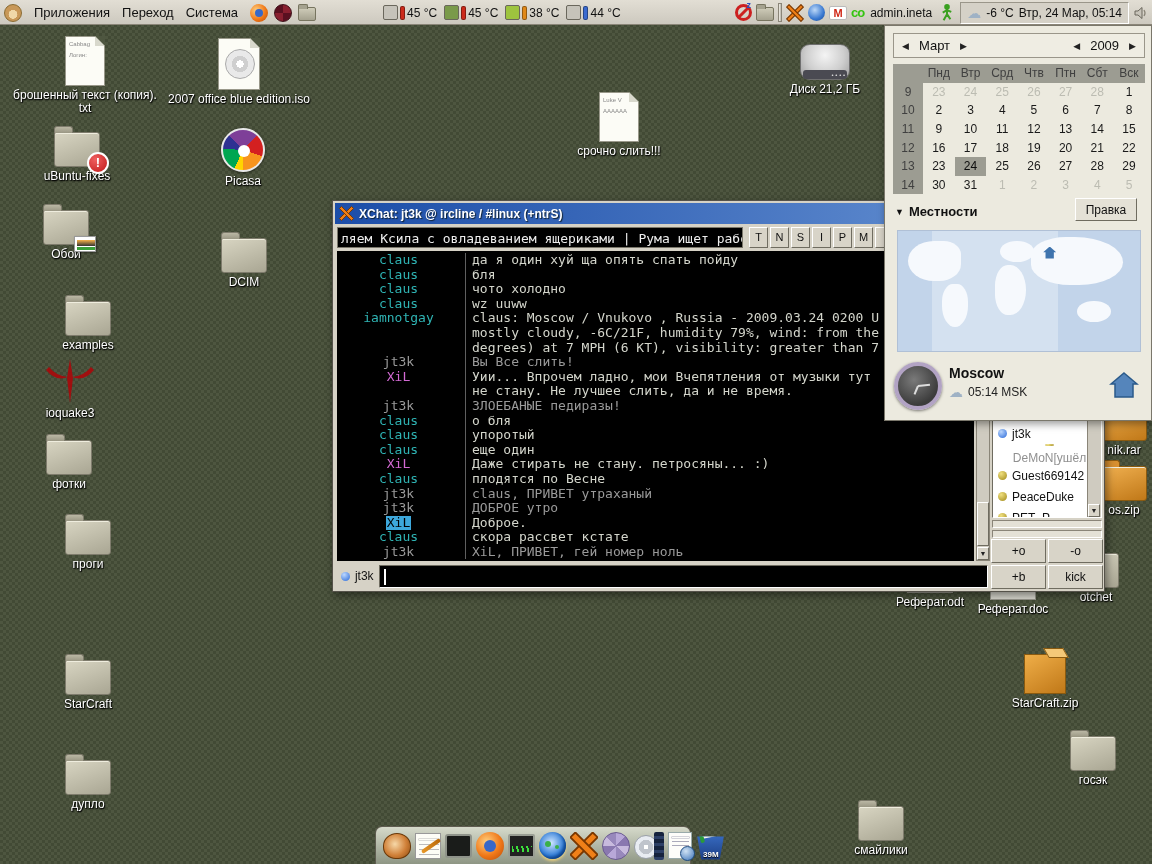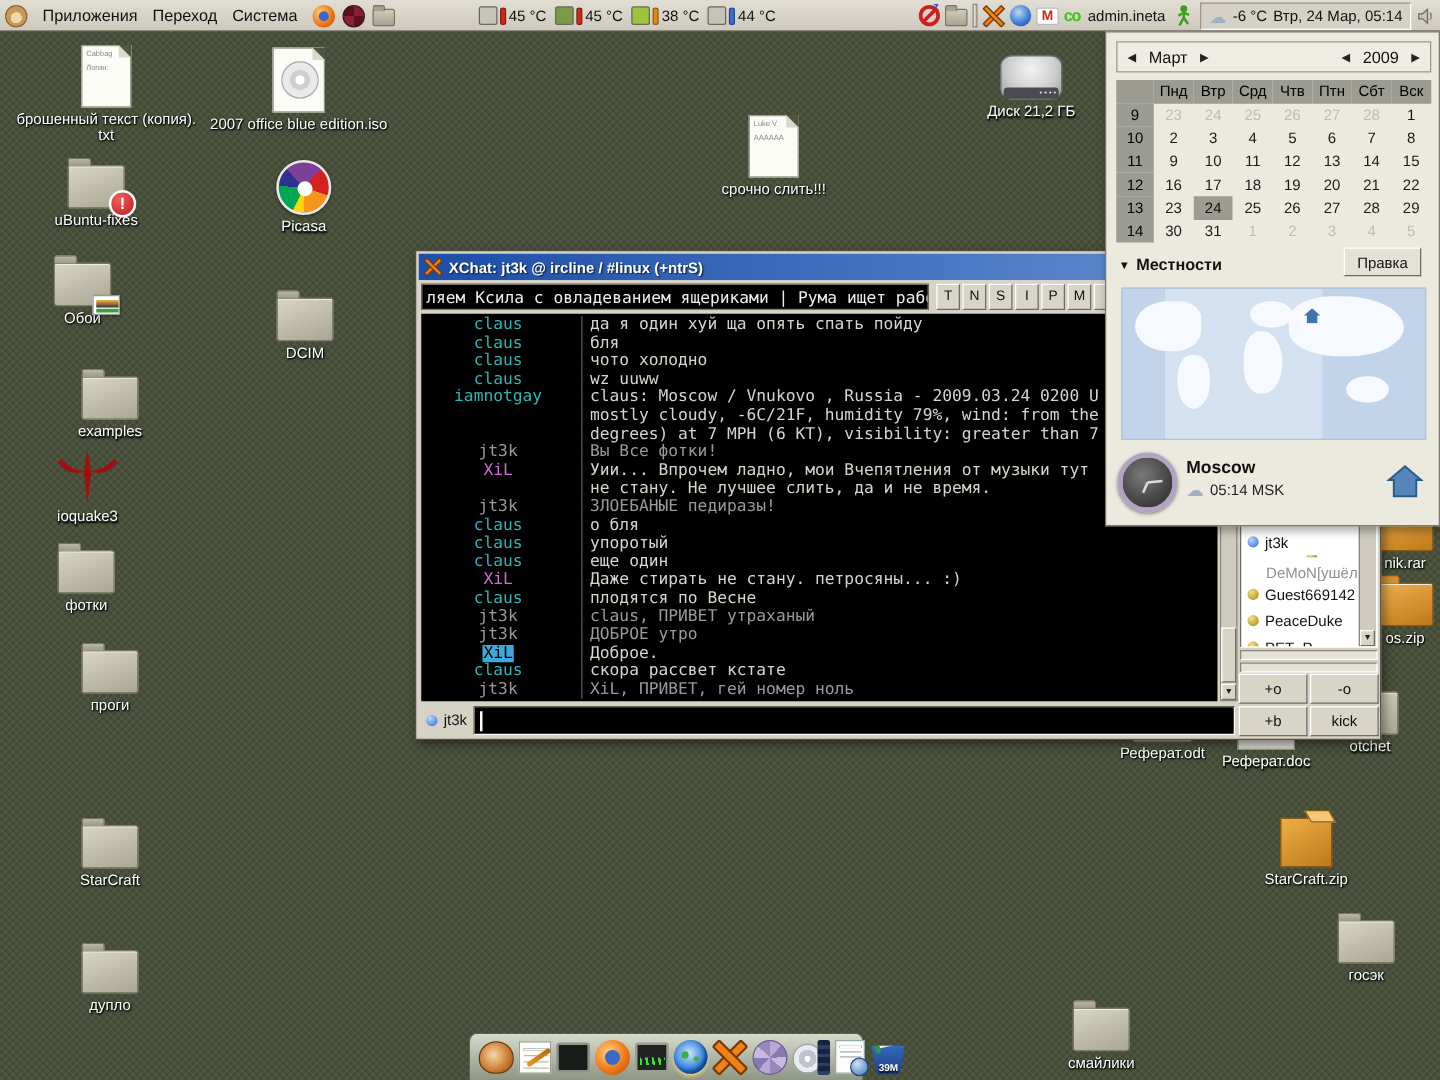--- a/index.html
+++ b/index.html
@@ -98,21 +98,21 @@
   .xc-nicklabel{font-size:12px;color:#111;}
   .xc-entry{position:relative;width:616px;height:23px;background:#000;border:1px solid;border-color:#6f6c60 #fff #fff #6f6c60;}
   .caret{position:absolute;left:4px;top:3px;width:2px;height:16px;background:#fff;}
   
   .calpop{position:absolute;left:884px;top:25px;width:268px;height:396px;background:#eceadf;border:1px solid #7a776b;box-shadow:2px 3px 8px rgba(0,0,0,.4);z-index:30;}
   .cal-nav{position:absolute;left:8px;top:7px;width:252px;height:25px;border:1px solid #9a968a;background:#efede3;display:flex;align-items:center;justify-content:space-between;padding:0 8px;font-size:13px;color:#111;}
   .cal-nav .grp{display:flex;align-items:center;gap:10px;}
   .nav-ar{font-size:9px;color:#222;}
   #cal-grid{position:absolute;left:8px;top:38px;width:252px;display:grid;grid-template-columns:30px repeat(7,31.7px);grid-auto-rows:18.6px;font-size:12px;}
   .cal-cell{display:flex;align-items:center;justify-content:center;color:#1a1a1a;}
-  .cal-hdr{background:#9c9c92;color:#000000;}
+  .cal-hdr{background:#9c9c92;color:#404040;}
   .cal-dim{color:#bcbcb2;}
   .cal-sel{background:#9c9c92;color:#0c0c0c;}
   .loc-hdr{position:absolute;left:10px;top:178px;font-size:13px;font-weight:bold;color:#111;display:flex;align-items:center;gap:5px;}
   .tri{font-size:9px;}
   .edit-btn{position:absolute;right:14px;top:172px;width:62px;height:23px;background:#e4e1d6;border:1px solid;border-color:#fff #6f6c60 #6f6c60 #fff;font-size:12px;color:#111;display:flex;align-items:center;justify-content:center;}
   .cal-map{position:absolute;left:12px;top:204px;width:244px;height:122px;background:#c2d4ea;overflow:hidden;border:1px solid #b0c0d6;}
   .map-band{position:absolute;left:14%;top:0;width:52%;height:100%;background:rgba(255,255,255,.30);}
   .blob{position:absolute;background:#f6f9fd;}
   .b1{left:4%;top:8%;width:22%;height:34%;border-radius:60% 40% 50% 60%;}
   .b2{left:18%;top:44%;width:11%;height:36%;border-radius:50% 50% 60% 60%;}
@@ -307,21 +307,21 @@
       <div class="msgline">
         <span class="mnick c-cyan"></span>
         <span class="mtext">mostly cloudy, -6C/21F, humidity 79%, wind: from the</span>
       </div>
       <div class="msgline">
         <span class="mnick c-cyan"></span>
         <span class="mtext">degrees) at 7 MPH (6 KT), visibility: greater than 7</span>
       </div>
       <div class="msgline own">
         <span class="mnick c-gray">jt3k</span>
-        <span class="mtext">Вы Все фотки!</span>
+        <span class="mtext">Вы Все слить!</span>
       </div>
       <div class="msgline">
         <span class="mnick c-magenta">XiL</span>
         <span class="mtext">Уии... Впрочем ладно, мои Вчепятления от музыки тут</span>
       </div>
       <div class="msgline">
         <span class="mnick c-magenta"></span>
         <span class="mtext">не стану. Не лучшее слить, да и не время.</span>
       </div>
       <div class="msgline own">

